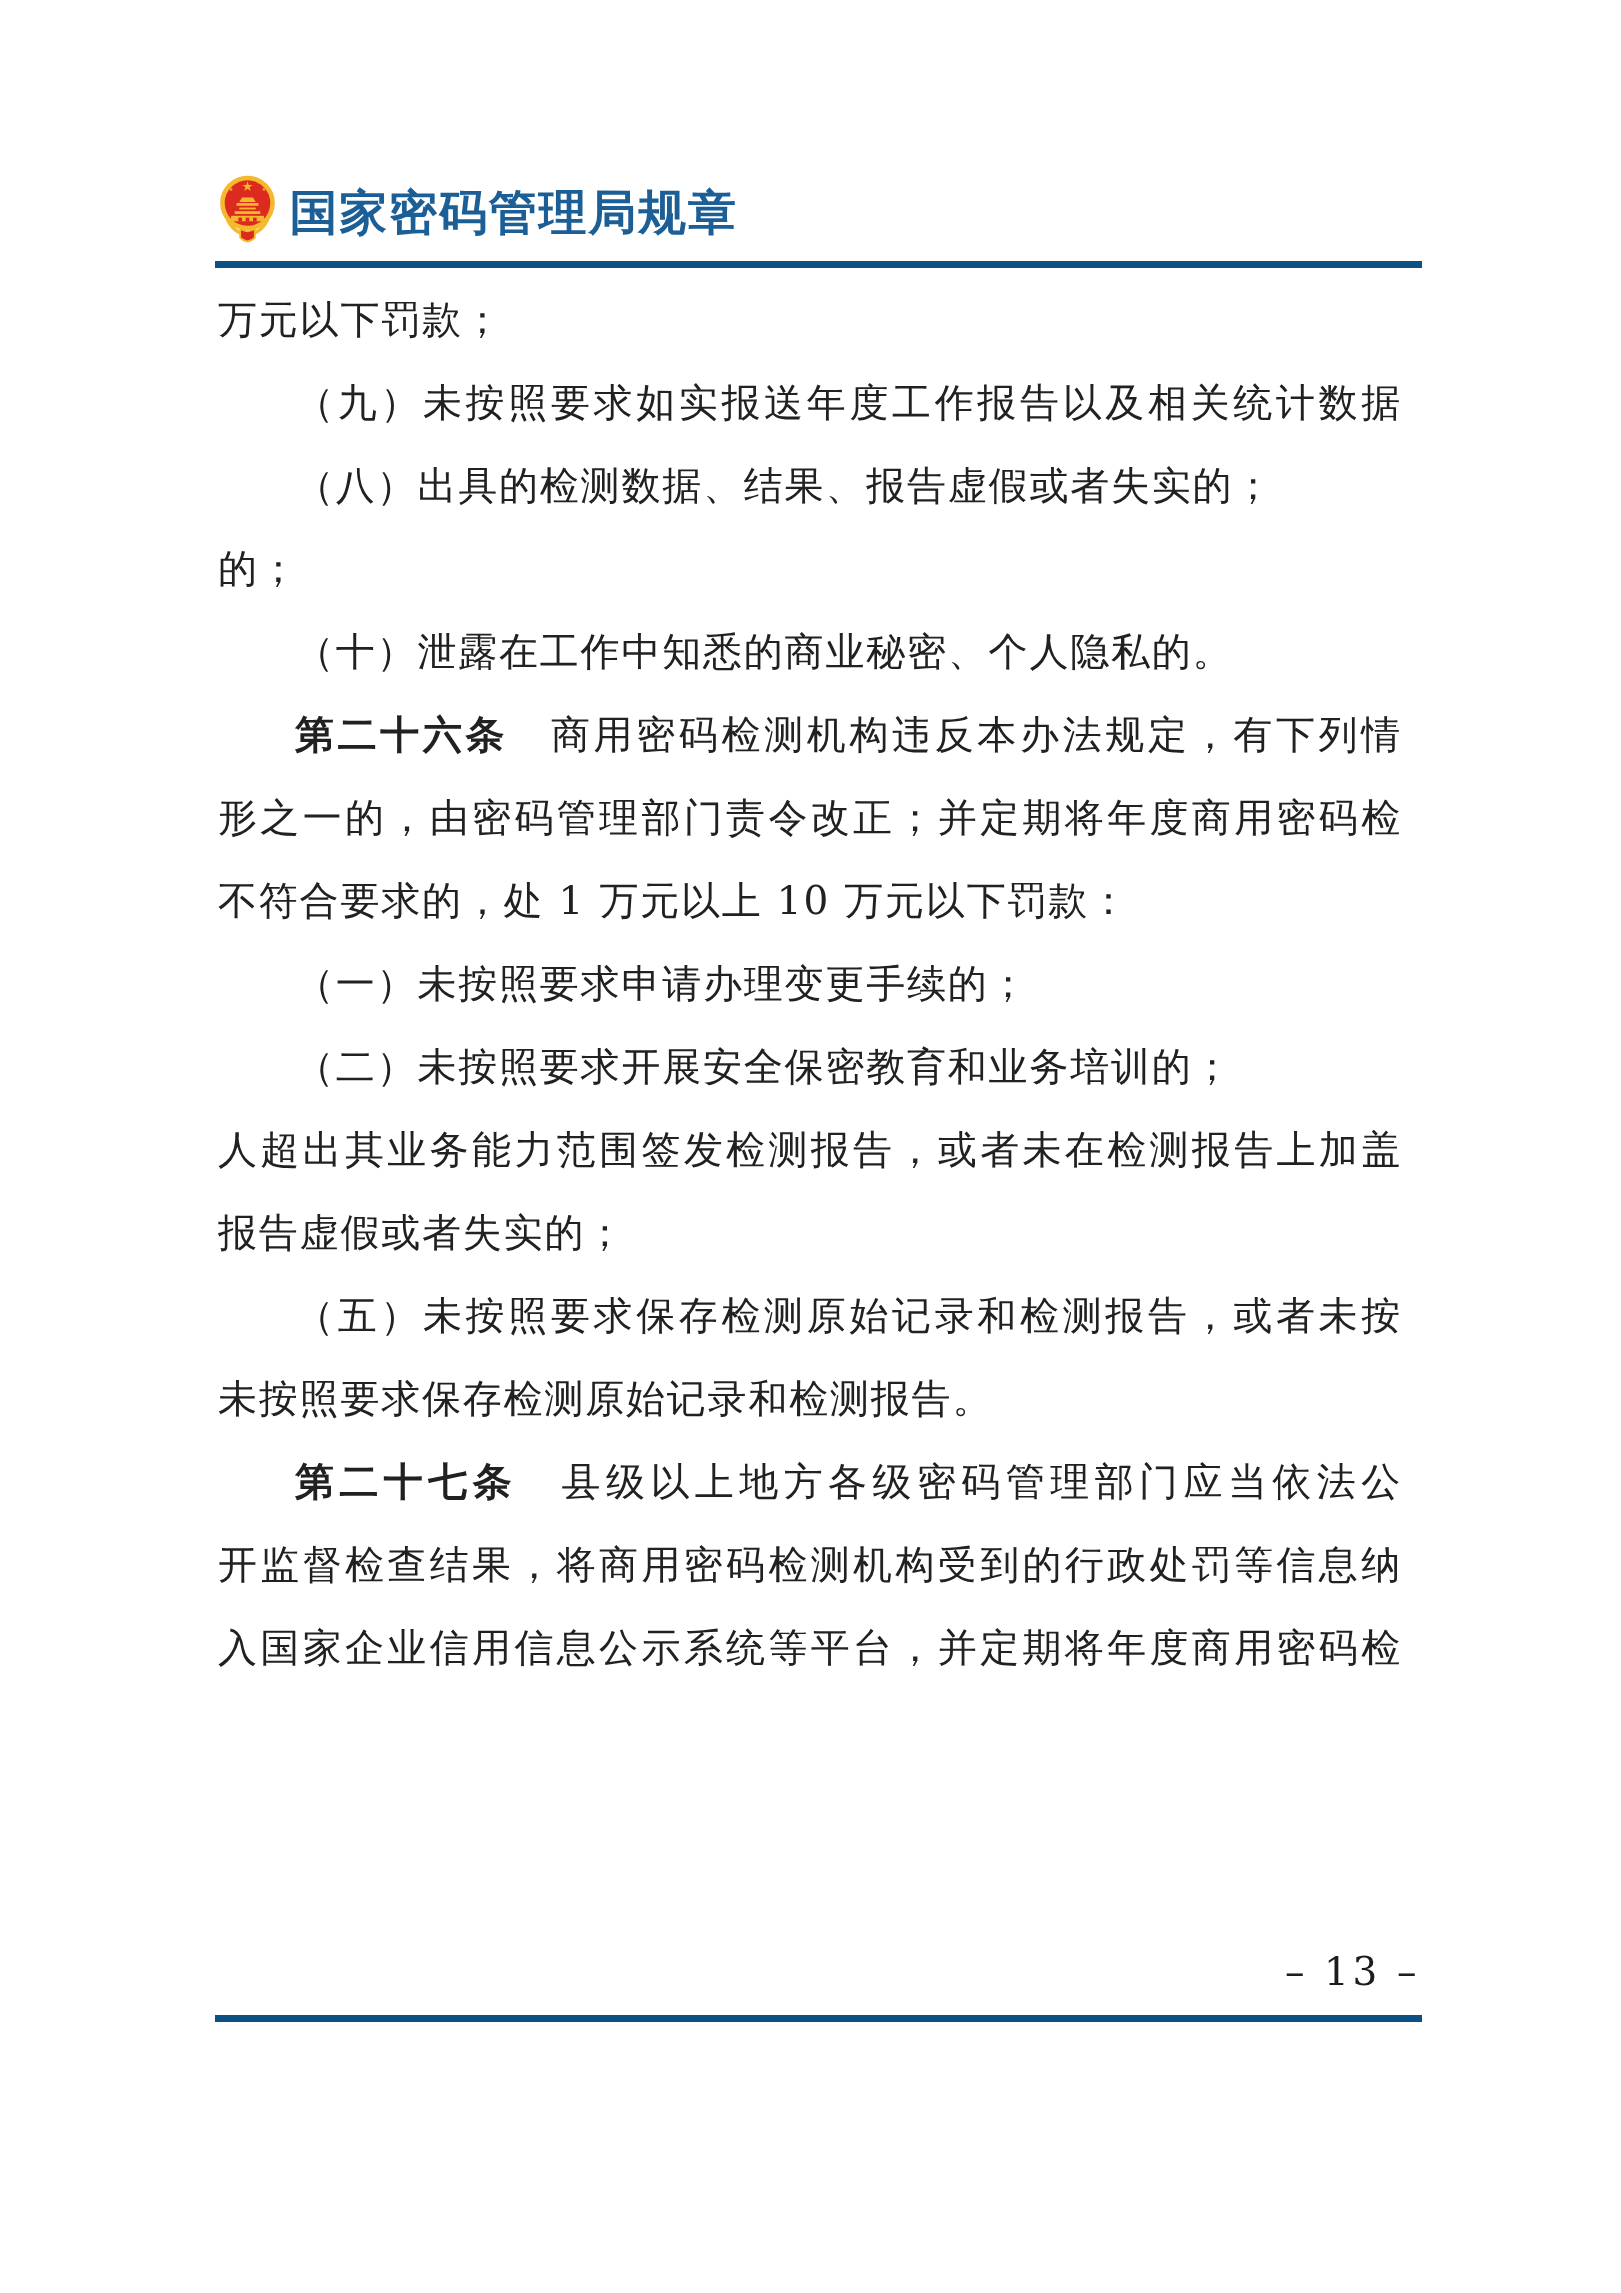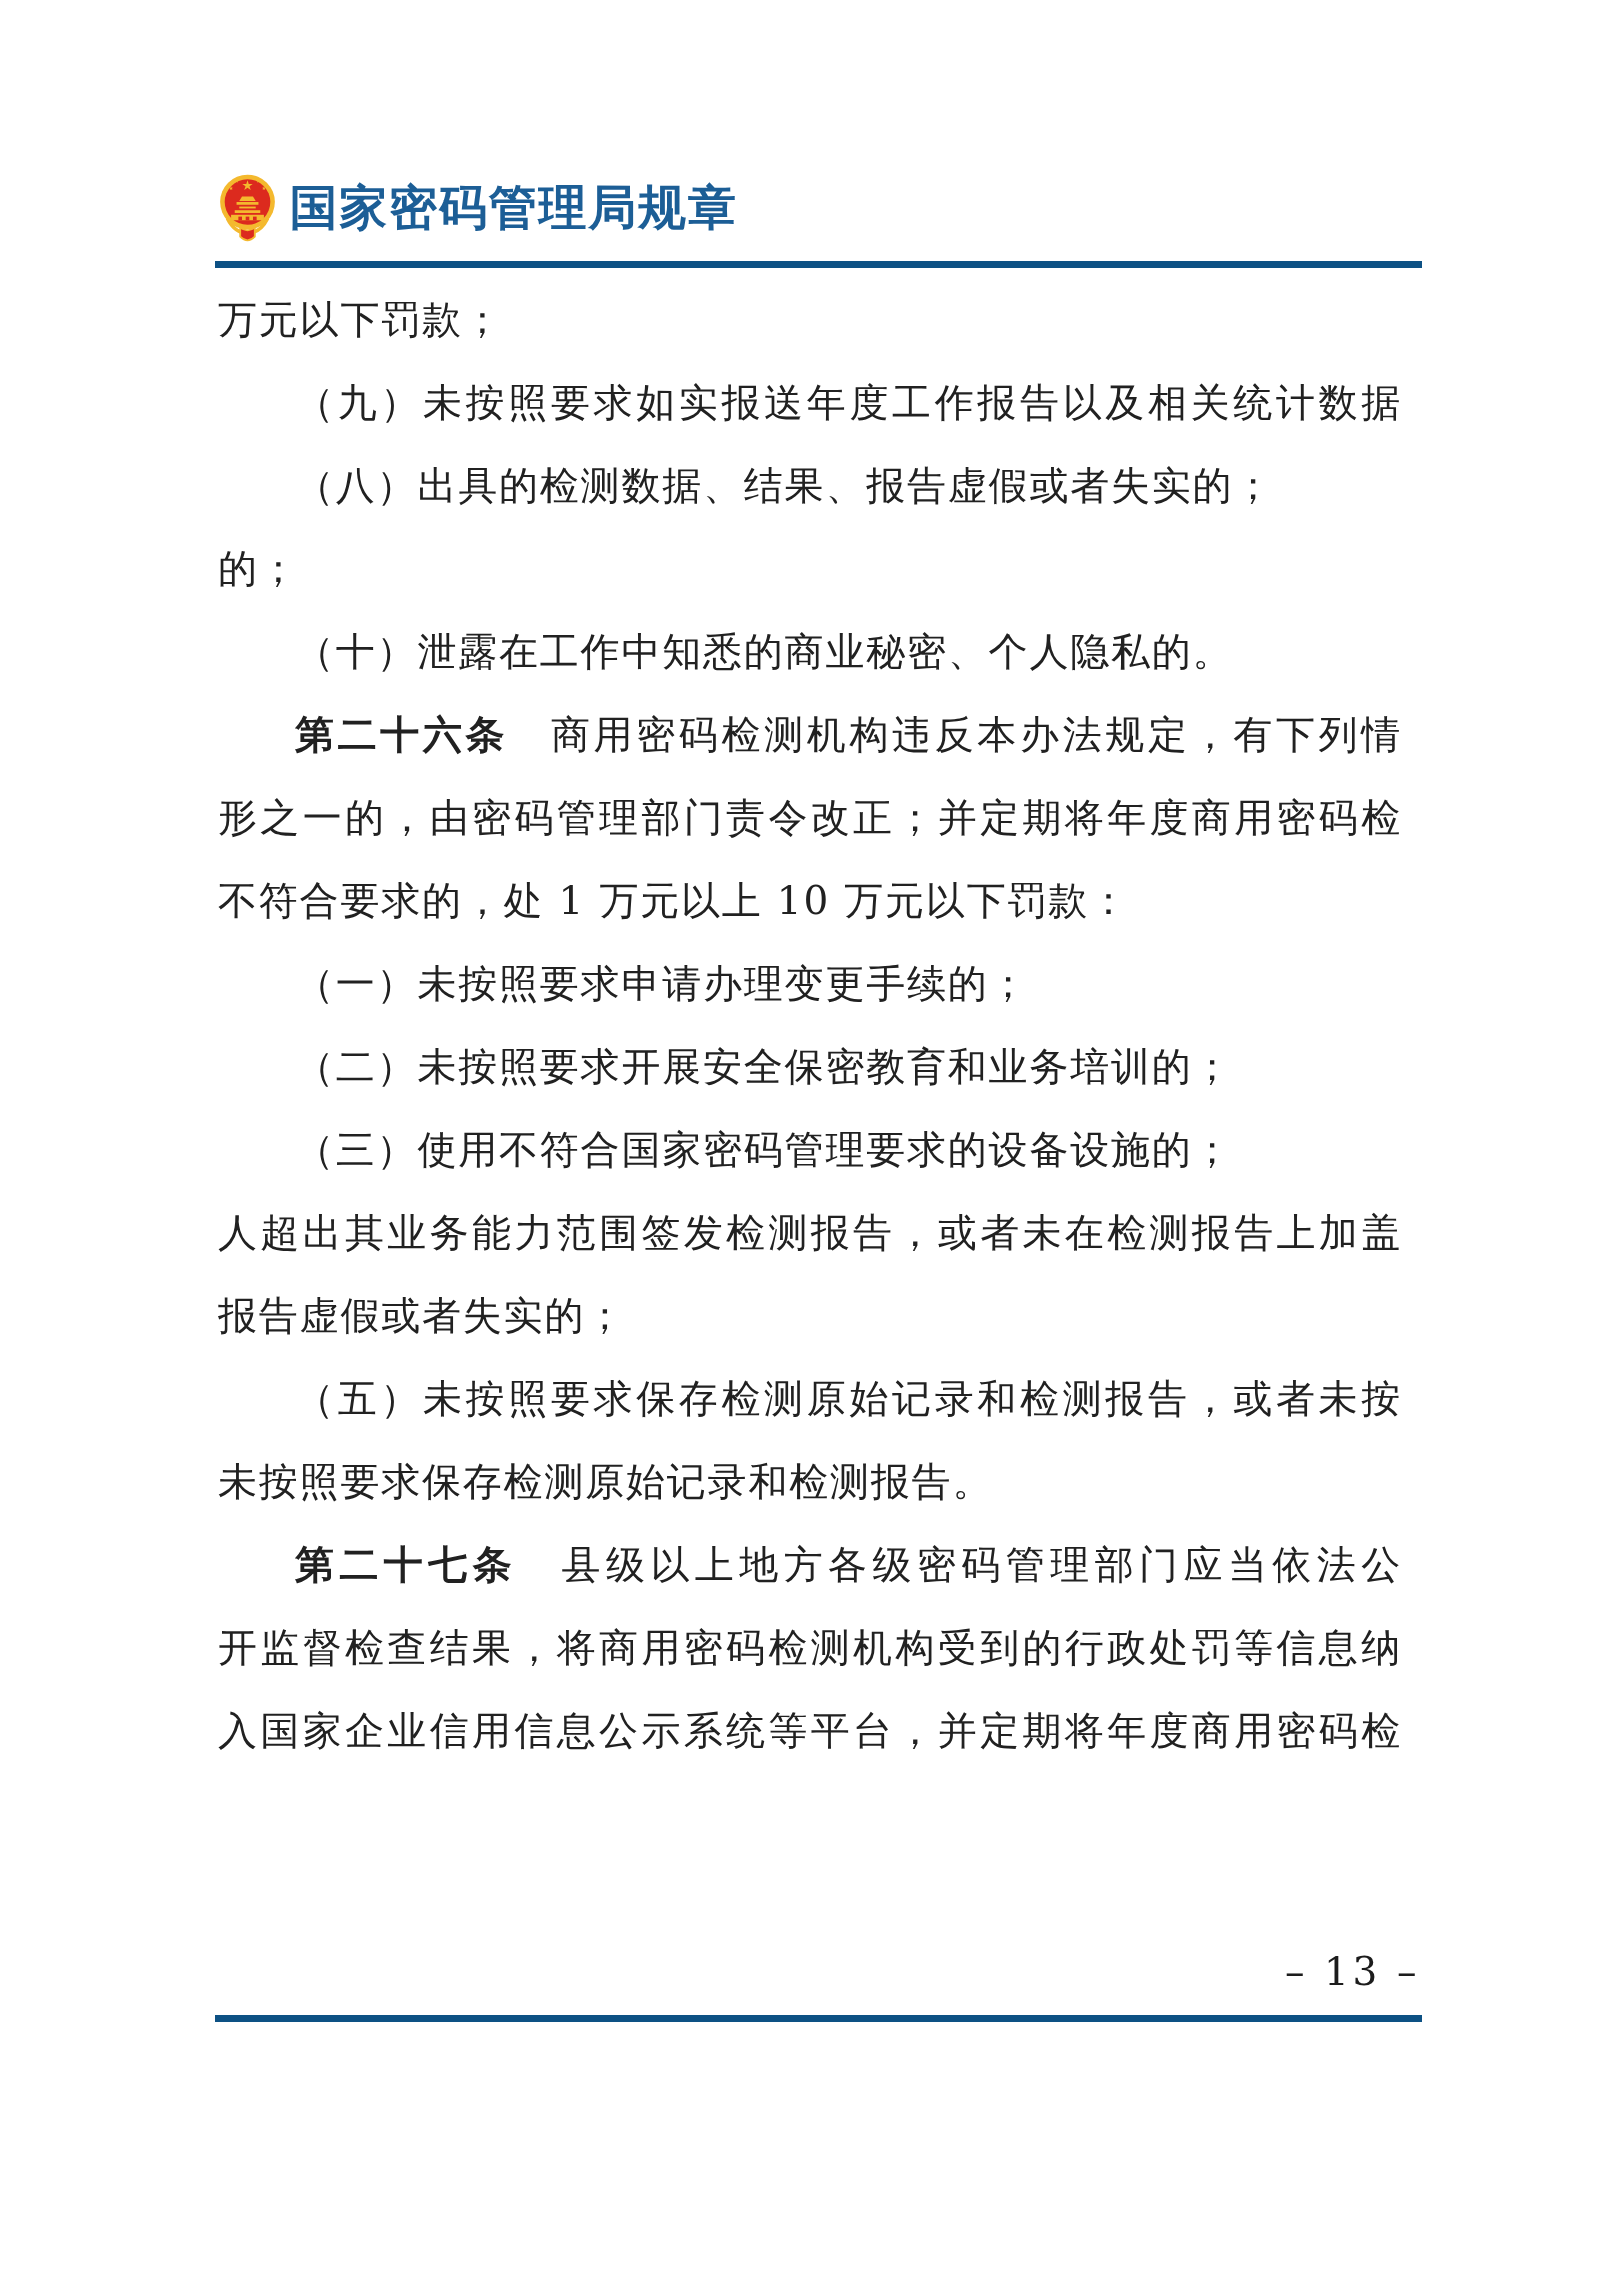--- a/index.html
+++ b/index.html
@@ -6,21 +6,21 @@
   .page{
     position:relative;
     width:1622px;height:2294px;
     background:#ffffff;
     overflow:hidden;
     font-family:"DejaVu Serif",serif;
   }
   
   .header{
     position:absolute;left:218px;top:170px;height:75px;
-    display:flex;align-items:center;gap:12.5px;
+    display:flex;align-items:flex-end;gap:12.5px;
   }
   .emblem{width:59px;height:73px;display:block;}
   .header-title{
     font-size:48px;font-weight:700;letter-spacing:1.8px;
     color:#1c5e96;
     font-family:"DejaVu Serif",serif;
     white-space:nowrap;
   }
   .rule{
     position:absolute;left:215px;width:1207px;height:7.2px;
@@ -95,21 +95,20 @@
     <div class="ln">万元以下罚款；</div>
     <div class="ln ind j">（九）未按照要求如实报送年度工作报告以及相关统计数据</div>
     <div class="ln ind">（八）出具的检测数据、结果、报告虚假或者失实的；</div>
     <div class="ln">的；</div>
     <div class="ln ind">（十）泄露在工作中知悉的商业秘密、个人隐私的。</div>
     <div class="ln ind j"><span class="lead">第二十六条</span><span>　商用密码检测机构违反本办法规定，有下列情</span></div>
     <div class="ln j">形之一的，由密码管理部门责令改正；并定期将年度商用密码检</div>
     <div class="ln">不符合要求的，处 1 万元以上 10 万元以下罚款：</div>
     <div class="ln ind">（一）未按照要求申请办理变更手续的；</div>
     <div class="ln ind">（二）未按照要求开展安全保密教育和业务培训的；</div>
-    <div class="ln ind">（三）使用不符合国家密码管理要求的设备设施的；</div>
     <div class="ln j">人超出其业务能力范围签发检测报告，或者未在检测报告上加盖</div>
     <div class="ln">报告虚假或者失实的；</div>
     <div class="ln ind j">（五）未按照要求保存检测原始记录和检测报告，或者未按</div>
     <div class="ln">未按照要求保存检测原始记录和检测报告。</div>
     <div class="ln ind j"><span class="lead">第二十七条</span><span>　县级以上地方各级密码管理部门应当依法公</span></div>
     <div class="ln j">开监督检查结果，将商用密码检测机构受到的行政处罚等信息纳</div>
     <div class="ln j">入国家企业信用信息公示系统等平台，并定期将年度商用密码检</div>
   </div>
 
   <div class="page-num">– 13 –</div>

